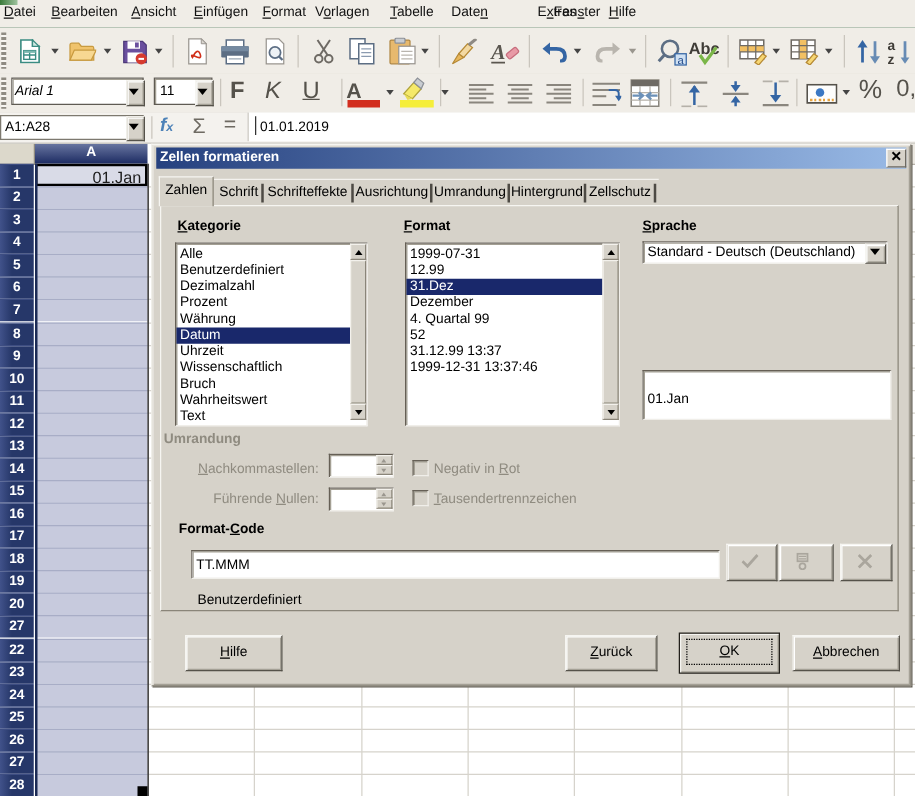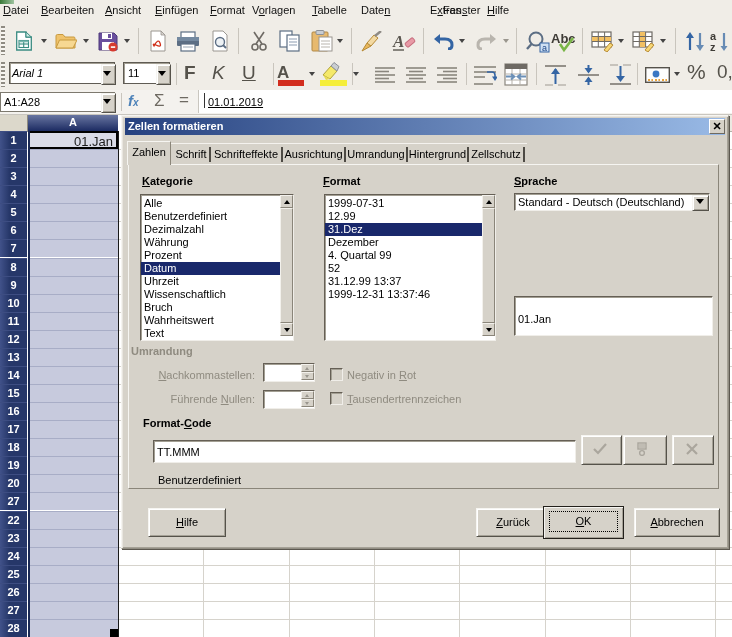--- a/index.html
+++ b/index.html
@@ -457,21 +457,21 @@
 <div style="position:absolute;left:0px;top:2px;width:115px;height:20px;background:#fff;border:1px solid #7d796f;box-sizing:border-box;"></div>
 <div style="position:absolute;left:4px;top:6px;color:#000;">A1:A28</div>
 <div class="btn" style="left:101px;top:3px;width:13px;height:18px;"></div>
 <div class="dd2" style="left:103px;top:9px;"></div>
 <div class="vsep" style="left:121px;top:3px;height:18px;"></div>
 <div style="position:absolute;left:128px;top:2px;font-size:15px;font-style:italic;font-weight:bold;color:#4d82b8;">f<span style="font-size:10px;">x</span></div>
 <div style="position:absolute;left:154px;top:1px;font-size:17px;color:#6e6a62;">Σ</div>
 <div style="position:absolute;left:179px;top:0px;font-size:17px;color:#6e6a62;">=</div>
 <div style="position:absolute;left:198px;top:0px;width:534px;height:23px;background:#fff;border-left:1px solid #c9c6bf;"></div>
 <div style="position:absolute;left:204px;top:3px;width:1px;height:15px;background:#333;"></div>
-<div style="position:absolute;left:208px;top:6px;color:#000;text-decoration:underline;">01.01.2019</div>
+<div style="position:absolute;left:208px;top:6px;color:#000;">01.01.2019</div>
 </div>
 
 <div id="dlg">
   <div id="dtitle">Zellen formatieren</div>
   <div id="dclose">✕</div>
 
   <div style="position:absolute;left:49px;top:27px;width:356px;height:1px;background:#f4f2ee;"></div>
   <div class="tab" style="left:5px;width:44px;top:25px;height:24px;z-index:3;">Zahlen</div>
   <div class="tabf" style="left:51px;width:36px;">Schrift</div>
   <div class="tsep" style="left:87px;"></div>
@@ -486,22 +486,22 @@
   <div class="tabf" style="left:347px;width:54px;">Zellschutz</div>
   <div class="tsep" style="left:401px;"></div>
   <div id="tabpage"></div>
 <div class="blbl" style="left:20px;top:59px;"><u>K</u>ategorie</div>
 <div class="blbl" style="left:201px;top:59px;"><u>F</u>ormat</div>
 <div class="blbl" style="left:392px;top:59px;"><u>S</u>prache</div>
 <div class="listbox" style="left:18px;top:78px;width:152px;height:143px;overflow:hidden;padding-top:1.5px;">
       <div class="it">Alle</div>
       <div class="it">Benutzerdefiniert</div>
       <div class="it">Dezimalzahl</div>
+      <div class="it">Prozent</div>
       <div class="it">Währung</div>
-      <div class="it">Prozent</div>
       <div class="it sel">Datum</div>
       <div class="it">Uhrzeit</div>
       <div class="it">Wissenschaftlich</div>
       <div class="it">Bruch</div>
       <div class="it">Wahrheitswert</div>
       <div class="it">Text</div>
     </div>
 <div class="sb" style="left:158px;top:79px;height:141px;">
       <div class="sbbtn" style="top:0;"></div>
       <div class="arr" style="left:3.5px;top:4.5px;border-left:3px solid transparent;border-right:3px solid transparent;border-bottom:4px solid #000;"></div>
@@ -566,16 +566,16 @@
       <rect x="2" y="1" width="8" height="6" fill="none" stroke="#aaa69d" stroke-width="1.4"></rect>
       <line x1="3" y1="3" x2="9" y2="3" stroke="#aaa69d" stroke-width="1"></line>
       <line x1="3" y1="5" x2="9" y2="5" stroke="#aaa69d" stroke-width="1"></line>
       <circle cx="6" cy="11" r="2.4" fill="none" stroke="#aaa69d" stroke-width="1.4"></circle>
     </svg>
 <svg class="abs" style="left:564px;top:327px" width="12" height="12" viewBox="0 0 12 12">
       <path d="M1 1 L11 11 M11 1 L1 11" stroke="#aaa69d" stroke-width="2.2"></path>
     </svg>
 <div style="position:absolute;left:36px;top:358px;color:#000;">Benutzerdefiniert</div>
 <div class="btn" style="left:26px;top:392px;width:76px;height:27px;line-height:27px;"><u>H</u>ilfe</div>
-<div class="btn" style="left:330px;top:392px;width:72px;height:27px;line-height:27px;margin-left:24px;"><u>Z</u>urück</div>
+<div class="btn" style="left:330px;top:392px;width:72px;height:27px;line-height:27px;"><u>Z</u>urück</div>
 <div class="btn" style="left:421px;top:390px;width:79px;height:31px;line-height:29px;border:1px solid #23201b;box-shadow:inset 1px 1px 0 #f6f5f1,inset -1px -1px 0 #a5a196;"><span style="outline:1px dotted #000;padding:3px 26px 4px 26px;"><u>O</u>K</span></div>
 <div class="btn" style="left:512px;top:392px;width:84px;height:27px;line-height:27px;"><u>A</u>bbrechen</div>
 </div>
 
 </body></html>

